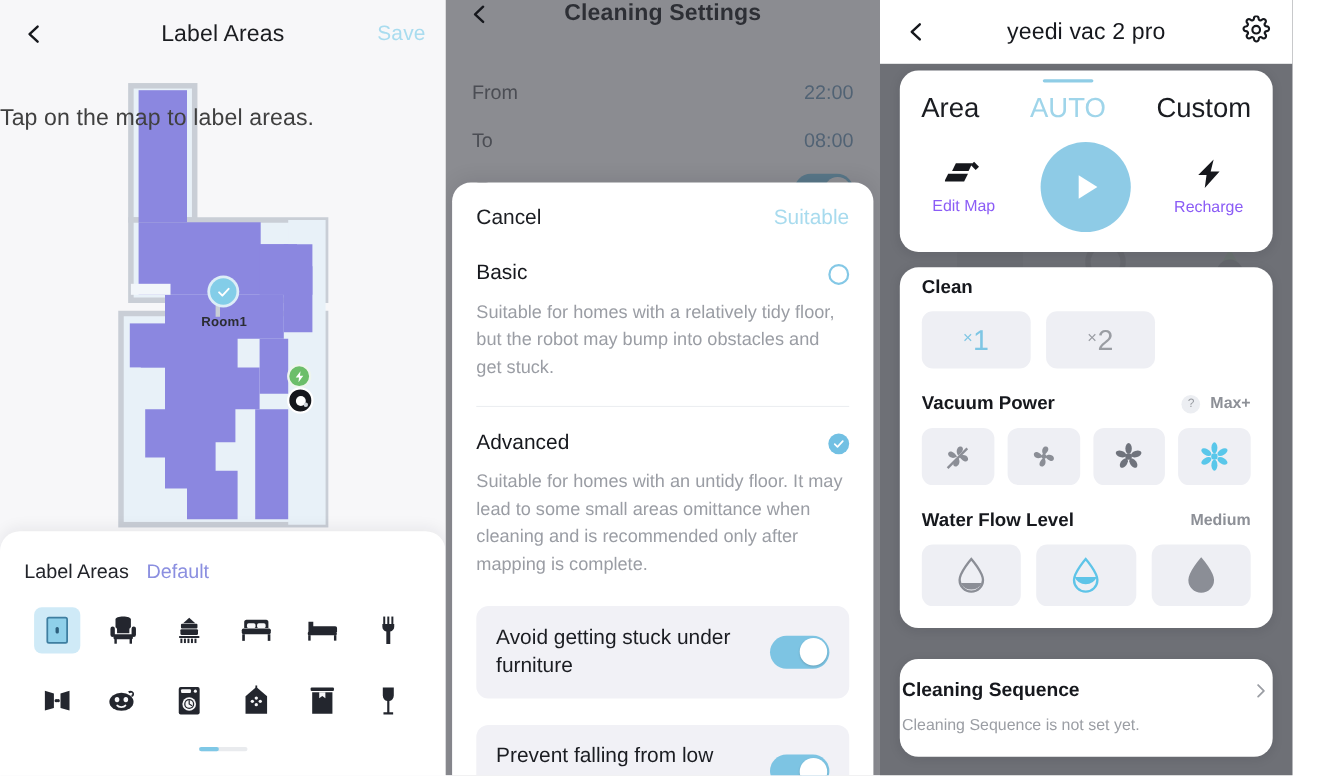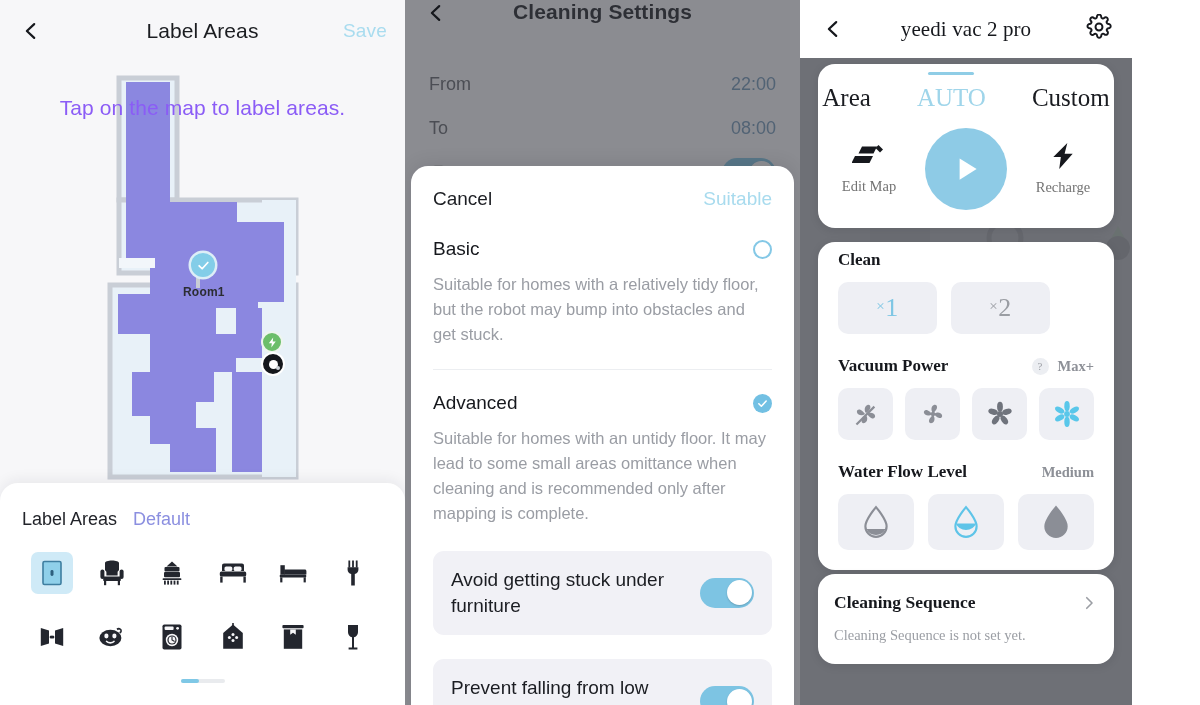--- a/index.html
+++ b/index.html
@@ -30,22 +30,22 @@
     width: 26px; height: 26px; position: relative; z-index: 2;
     display: flex; align-items: center; justify-content: center;
   }
   .chev-back svg { display:block; }
   .nav-save {
     margin-left: auto; z-index: 2;
     font-size: 19px; color: #a9dcef; letter-spacing: .2px;
   }
 
   .map-hint {
-    position: absolute; top: 96px; left: 0; right: 0; text-align: center;
-    font-size: 21px; color: #8b5cf6; z-index: 5; letter-spacing: .1px;
+    position: absolute; top: 96px; left: 0; right: 0; text-align: left;
+    font-size: 21px; color: #404040; z-index: 5; letter-spacing: .1px;
   }
   .map-wrap { position: absolute; top: 72px; left: 0; width: 405px; height: 410px; }
   .map-wrap svg { display: block; }
   .room-label {
     position: absolute; left: 183px; top: 285px;
     font-size: 12px; font-weight: 700; color: #2b2d33;
     letter-spacing: .2px; z-index: 6;
   }
   .pin-check {
     position: absolute; left: 191px; top: 253px; width: 24px; height: 24px;
@@ -171,22 +171,22 @@
 
   .sw-card {
     margin-top: 24px; background: #f1f1f6; border-radius: 11px;
     padding: 16px 18px; display: flex; align-items: center;
     justify-content: space-between; gap: 14px;
   }
   .sw-card .lbl { font-size: 19px; color: #1b1d22; line-height: 1.38; }
 
   
   .panel-right {
-    width: 332px; height: 705px; position: relative;
-    background: #6e7076; overflow: hidden; font-family: Liberation Serif, serif;
+    width: 375px; height: 705px; position: relative;
+    background: #6e7076; overflow: hidden;
   }
   .r-nav {
     height: 58px; background: #ffffff; display: flex; align-items: center;
     padding: 0 20px; position: relative; z-index: 4;
   }
   .r-nav .nav-title { font-size: 21px; color: #16181d; font-weight: 400; }
   .gear { margin-left: auto; z-index: 5; }
   .r-body { position: absolute; top: 58px; left: 0; right: 0; bottom: 0; }
   .ghost-map {
     position: absolute; inset: 0; opacity: .45;
@@ -205,21 +205,21 @@
   .tab.active::before {
     content: ""; position: absolute; top: -6px; left: 50%;
     transform: translateX(-50%); width: 46px; height: 3px;
     background: #8fcde6; border-radius: 2px;
   }
   .actions {
     display: flex; align-items: center; justify-content: space-around;
     margin-top: 16px;
   }
   .act { display: flex; flex-direction: column; align-items: center; gap: 9px; width: 92px; }
-  .act .lab { font-size: 14.5px; color: #737373; text-align: right; }
+  .act .lab { font-size: 14.5px; color: #8b5cf6; text-align: right; }
   .play-btn {
     width: 82px; height: 82px; border-radius: 50%; background: #8ecbe6;
     display: flex; align-items: center; justify-content: center;
   }
   .card-clean { margin-top: 14px; padding: 8px 20px 20px; }
   .sec-title { font-size: 17px; font-weight: 700; color: #16181d; }
   .sec-head { display: flex; align-items: center; justify-content: space-between; }
   .sec-right { display: flex; align-items: center; gap: 9px; }
   .help-dot {
     width: 17px; height: 17px; border-radius: 50%; background: #eceef2;
@@ -239,21 +239,21 @@
   .pw {
     width: 68px; height: 52px; border-radius: 10px; background: #eeeff4;
     display: flex; align-items: center; justify-content: center;
   }
   .water-row { display: flex; gap: 14px; margin-top: 12px; }
   .wt {
     width: 99px; height: 56px; border-radius: 10px; background: #eeeff4;
     display: flex; align-items: center; justify-content: center;
   }
   .mt22 { margin-top: 22px; }
-  .card-seq { margin-top: 4px; padding: 18px 16px 20px; }
+  .card-seq { margin-top: 28px; padding: 18px 2px 20px; }
   .seq-head { display: flex; align-items: center; justify-content: space-between; }
   .seq-title { font-size: 17.5px; font-weight: 700; color: #16181d; }
   .seq-sub { margin-top: 14px; font-size: 14.5px; color: #9b9ea4; }
 </style>
 </head>
 <body>
 
 <div class="screens">
 
   <div class="panel-left">

